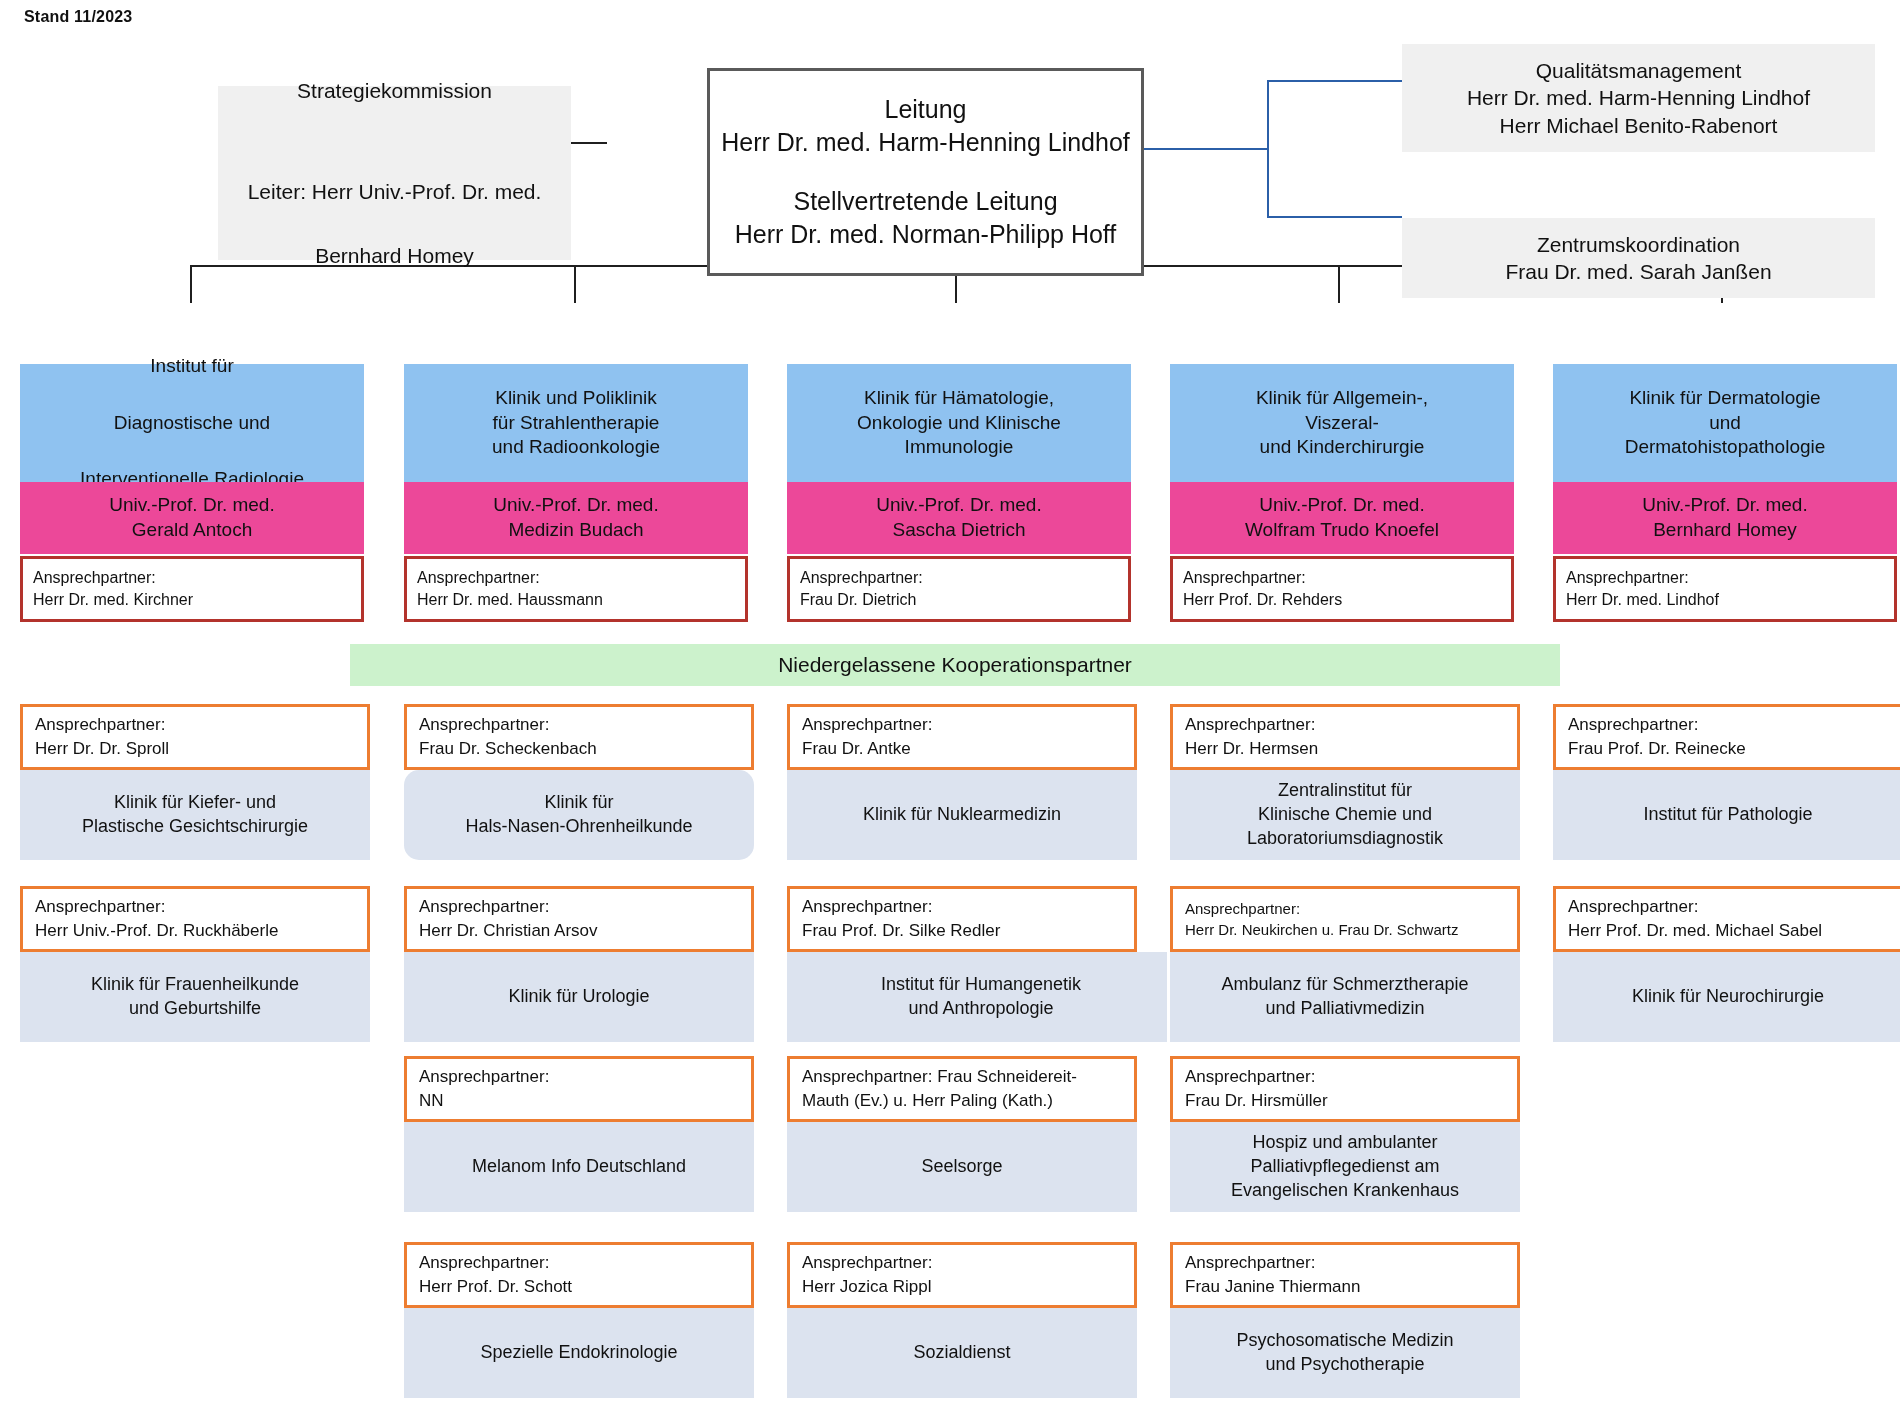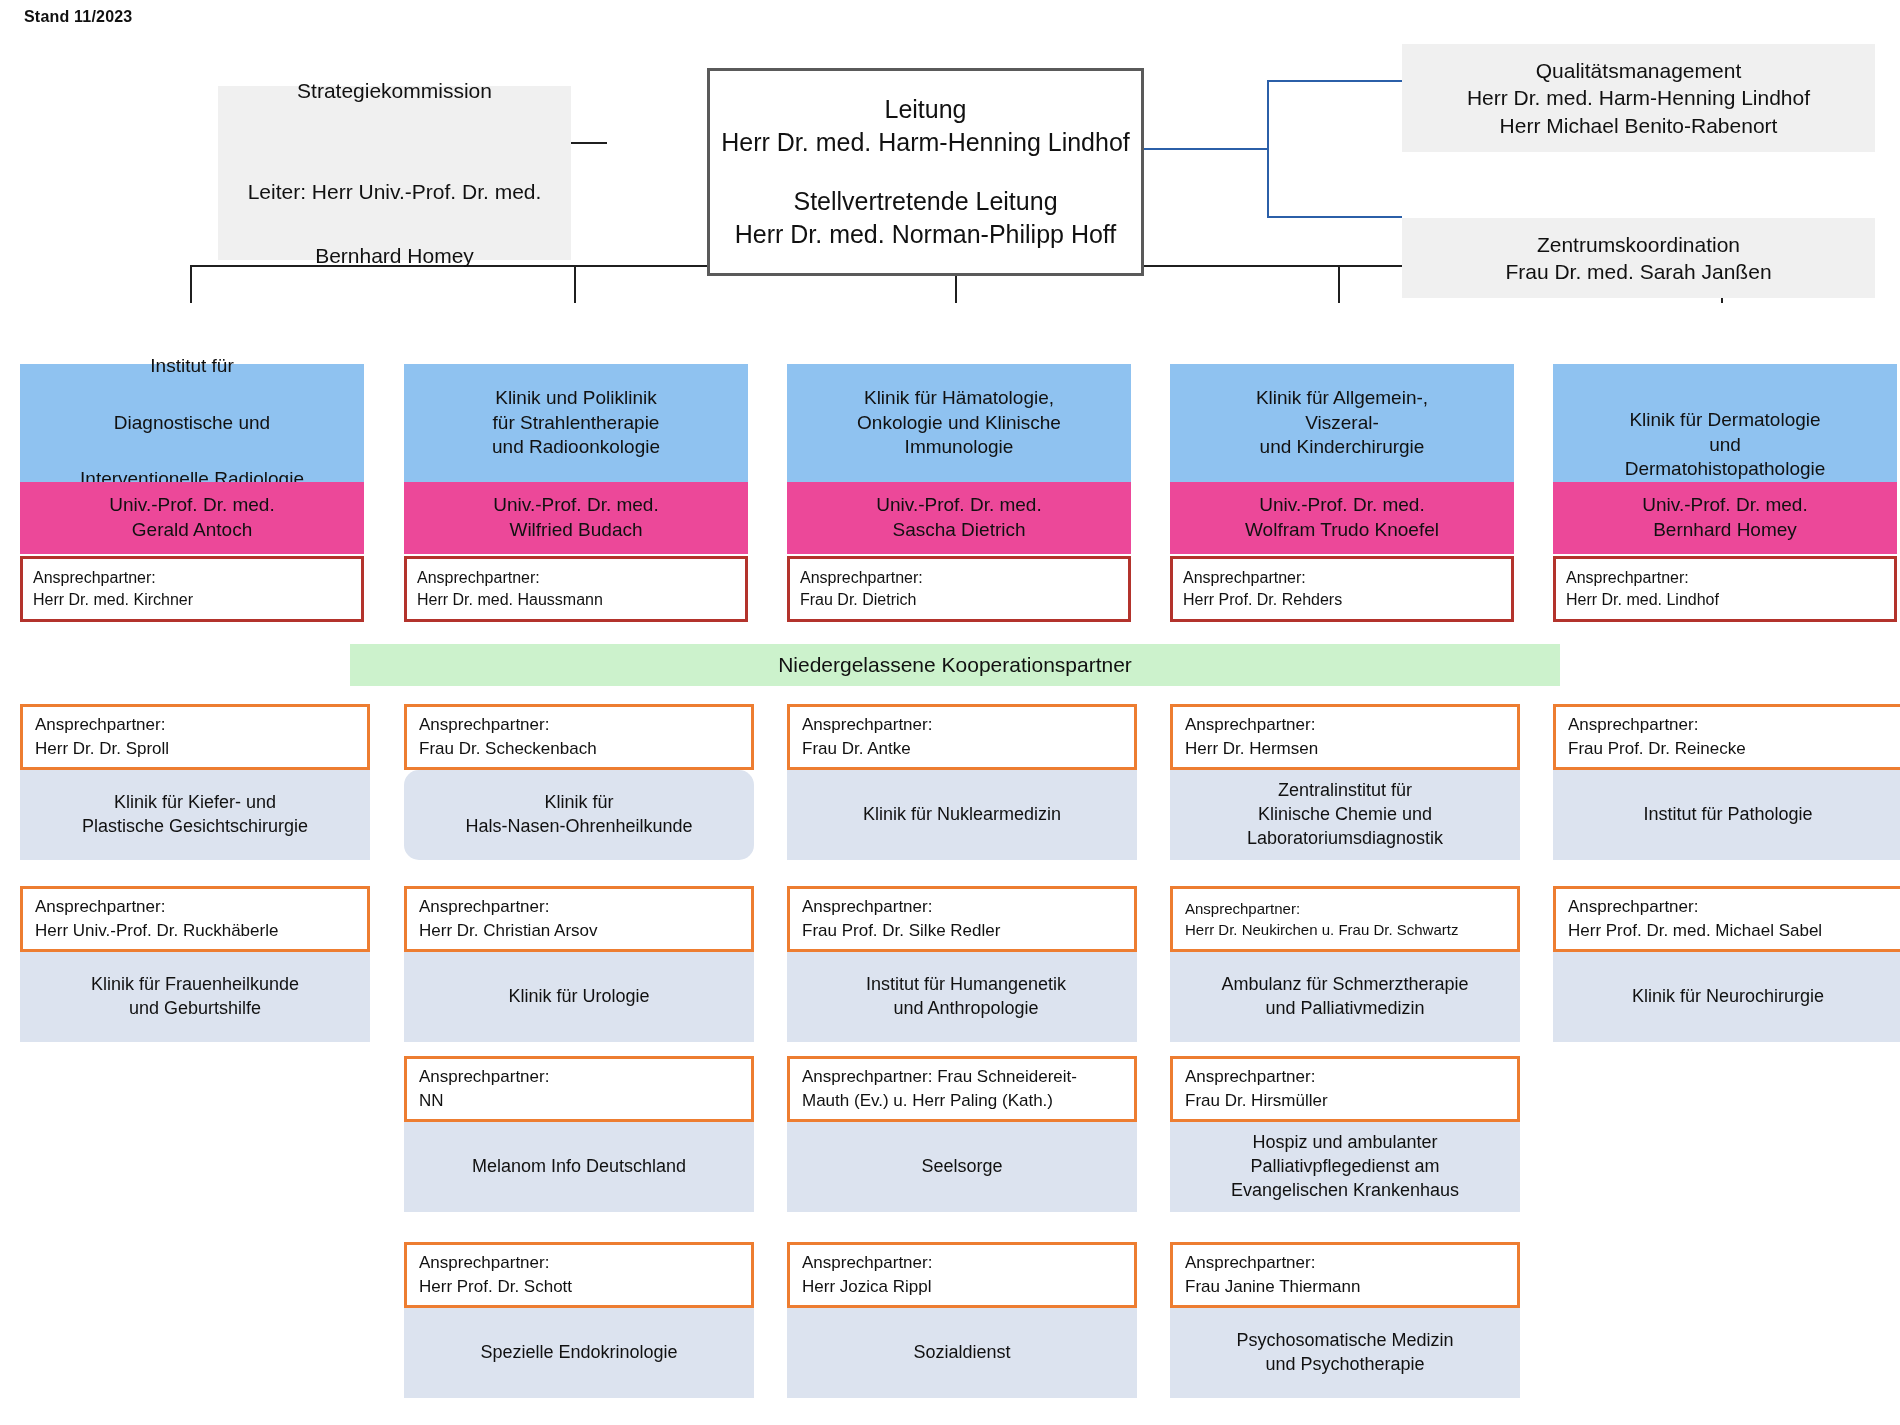--- a/index.html
+++ b/index.html
@@ -107,21 +107,21 @@
     <span class="line">Herr Dr. med. Kirchner</span>
   </div>
 
   <div class="abs dept-head ctr" style="left:404px;top:364px;width:344px;height:118px;">
     <span class="line">Klinik und Poliklinik</span>
     <span class="line">für Strahlentherapie</span>
     <span class="line">und Radioonkologie</span>
   </div>
   <div class="abs dept-sub ctr" style="left:404px;top:482px;width:344px;height:72px;">
     <span class="line">Univ.-Prof. Dr. med.</span>
-    <span class="line">Wilfried Budach</span>
+    <span class="line">Medizin Budach</span>
   </div>
   <div class="abs contact-red lft" style="left:404px;top:556px;width:344px;height:66px;">
     <span class="line">Ansprechpartner:</span>
     <span class="line">Herr Dr. med. Haussmann</span>
   </div>
 
   <div class="abs dept-head ctr" style="left:787px;top:364px;width:344px;height:118px;">
     <span class="line">Klinik für Hämatologie,</span>
     <span class="line">Onkologie und Klinische</span>
     <span class="line">Immunologie</span>
@@ -142,21 +142,21 @@
   </div>
   <div class="abs dept-sub ctr" style="left:1170px;top:482px;width:344px;height:72px;">
     <span class="line">Univ.-Prof. Dr. med.</span>
     <span class="line">Wolfram Trudo Knoefel</span>
   </div>
   <div class="abs contact-red lft" style="left:1170px;top:556px;width:344px;height:66px;">
     <span class="line">Ansprechpartner:</span>
     <span class="line">Herr Prof. Dr. Rehders</span>
   </div>
 
-  <div class="abs dept-head ctr" style="left:1553px;top:364px;width:344px;height:118px;justify-content:flex-end;">
+  <div class="abs dept-head ctr" style="left:1553px;top:364px;width:344px;height:118px;">
     <span class="line">Klinik für Dermatologie</span>
     <span class="line">und</span>
     <span class="line">Dermatohistopathologie</span>
   </div>
   <div class="abs dept-sub ctr" style="left:1553px;top:482px;width:344px;height:72px;">
     <span class="line">Univ.-Prof. Dr. med.</span>
     <span class="line">Bernhard Homey</span>
   </div>
   <div class="abs contact-red lft" style="left:1553px;top:556px;width:344px;height:66px;">
     <span class="line">Ansprechpartner:</span>
@@ -223,21 +223,21 @@
     <span class="line">Frau Dr. Antke</span>
   </div>
   <div class="abs partner-body ctr" style="left:787px;top:770px;width:350px;height:90px;">
     <span class="line">Klinik für Nuklearmedizin</span>
   </div>
 
   <div class="abs contact-org lft" style="left:787px;top:886px;width:350px;height:66px;">
     <span class="line">Ansprechpartner:</span>
     <span class="line">Frau Prof. Dr. Silke Redler</span>
   </div>
-  <div class="abs partner-body ctr" style="left:787px;top:952px;width:350px;height:90px;padding-left:8px;">
+  <div class="abs partner-body ctr" style="left:787px;top:952px;width:380px;height:90px;padding-left:8px;">
     <span class="line">Institut für Humangenetik</span>
     <span class="line">und Anthropologie</span>
   </div>
 
   <div class="abs contact-org lft" style="left:787px;top:1056px;width:350px;height:66px;">
     <span class="line">Ansprechpartner: Frau Schneidereit-</span>
     <span class="line">Mauth (Ev.) u. Herr Paling (Kath.)</span>
   </div>
   <div class="abs partner-body ctr" style="left:787px;top:1122px;width:350px;height:90px;">
     <span class="line">Seelsorge</span>

